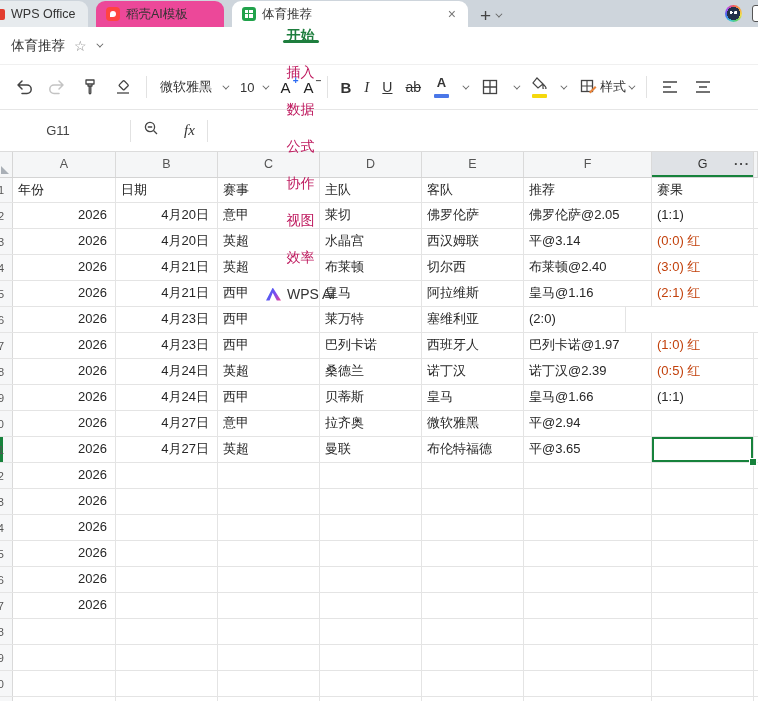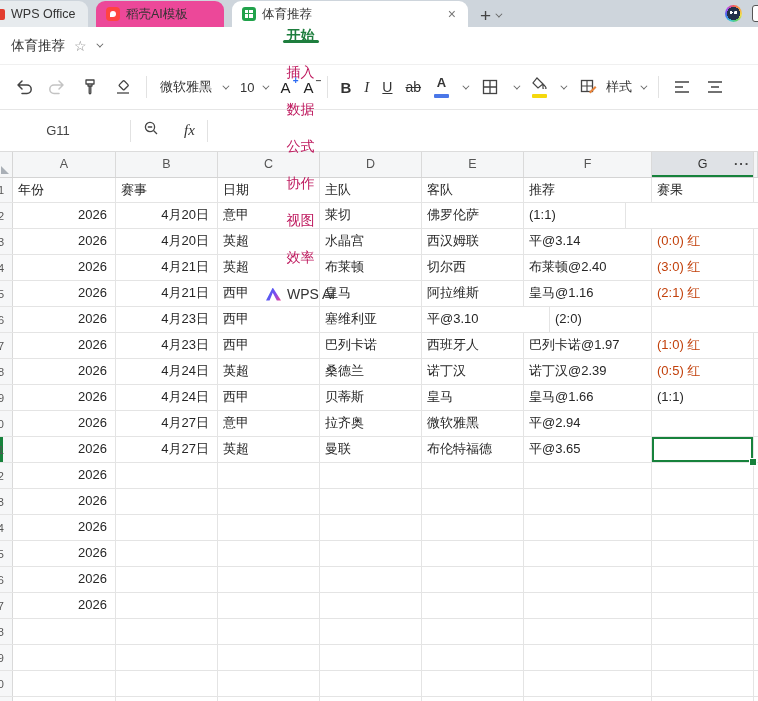--- a/index.html
+++ b/index.html
@@ -65,21 +65,21 @@
   .fz.minus sup { color:#555; }
   .bold-b { font-weight:bold; font-size:15px; }
   .ital-i { font-style:italic; font-family:"Liberation Serif","DejaVu Serif",serif; font-size:15px; }
   .under-u { text-decoration:underline; font-size:14px; }
   .strike-ab { text-decoration:line-through; font-size:14px; }
   .fontcolor { display:flex; flex-direction:column; align-items:center; line-height:1; }
   .fontcolor .a { font-size:13px; font-weight:bold; color:#333; }
   .fontcolor .bar { width:15px; height:4px; background:#4a77e8; margin-top:1px; border-radius:1px; }
   .fillcolor { display:flex; flex-direction:column; align-items:center; line-height:1; }
   .fillcolor .bar { width:15px; height:4px; background:#f5d80c; margin-top:1px; border-radius:1px; }
-  .style-btn { display:flex; align-items:center; gap:8px; font-size:13px; color:#333; }
+  .style-btn { display:flex; align-items:center; gap:2px; font-size:13px; color:#333; }
 
   
   .formulabar { height:42px; display:flex; align-items:center; border-bottom:1px solid #dcdcdc; background:#fff; }
   .namebox { width:130px; text-align:center; padding-right:14px; font-size:13px; color:#444; }
   .fx-label { font-style:italic; font-family:"Liberation Serif","DejaVu Serif",serif; font-size:15px; color:#333; padding:0 12px; }
   .formula-input { flex:1; height:100%; }
 
   
   .colhdr-row { display:flex; height:26px; background:#f5f6f7; border-bottom:1px solid #d4d4d4; }
   .corner { width:13px; border-right:1px solid #d6d6d6; position:relative; flex-shrink:0; }
@@ -270,36 +270,37 @@
   </div>
   <div class="colhdr colstub"></div>
 </div>
 
 <div class="grid" id="grid-body">
     <div class="grid-row first">
       <div class="rowhdr">
         <span>1</span>
       </div>
       <div class="gcell c1">年份</div>
+      <div class="gcell c2">日期</div>
       <div class="gcell c3">赛事</div>
-      <div class="gcell c2">日期</div>
       <div class="gcell c4">主队</div>
       <div class="gcell c5">客队</div>
       <div class="gcell c6">推荐</div>
       <div class="gcell c7">赛果</div>
     </div>
     <div class="grid-row">
       <div class="rowhdr">
         <span>2</span>
       </div>
       <div class="gcell c1 num">2026</div>
       <div class="gcell c2 num">4月20日</div>
       <div class="gcell c3">意甲</div>
       <div class="gcell c4">莱切</div>
       <div class="gcell c5">佛罗伦萨</div>
+      <div class="gcell c6">佛罗伦萨@2.05</div>
       <div class="gcell c7">(1:1)</div>
     </div>
     <div class="grid-row">
       <div class="rowhdr">
         <span>3</span>
       </div>
       <div class="gcell c1 num">2026</div>
       <div class="gcell c2 num">4月20日</div>
       <div class="gcell c3">英超</div>
       <div class="gcell c4">水晶宫</div>
@@ -331,22 +332,22 @@
       <div class="gcell c6">皇马@1.16</div>
       <div class="gcell c7 red">(2:1) 红</div>
     </div>
     <div class="grid-row">
       <div class="rowhdr">
         <span>6</span>
       </div>
       <div class="gcell c1 num">2026</div>
       <div class="gcell c2 num">4月23日</div>
       <div class="gcell c3">西甲</div>
+      <div class="gcell c4">莱万特</div>
       <div class="gcell c5">塞维利亚</div>
-      <div class="gcell c6">平@3.10</div>
       <div class="gcell c7">(2:0)</div>
     </div>
     <div class="grid-row">
       <div class="rowhdr">
         <span>7</span>
       </div>
       <div class="gcell c1 num">2026</div>
       <div class="gcell c2 num">4月23日</div>
       <div class="gcell c3">西甲</div>
       <div class="gcell c4">巴列卡诺</div>

